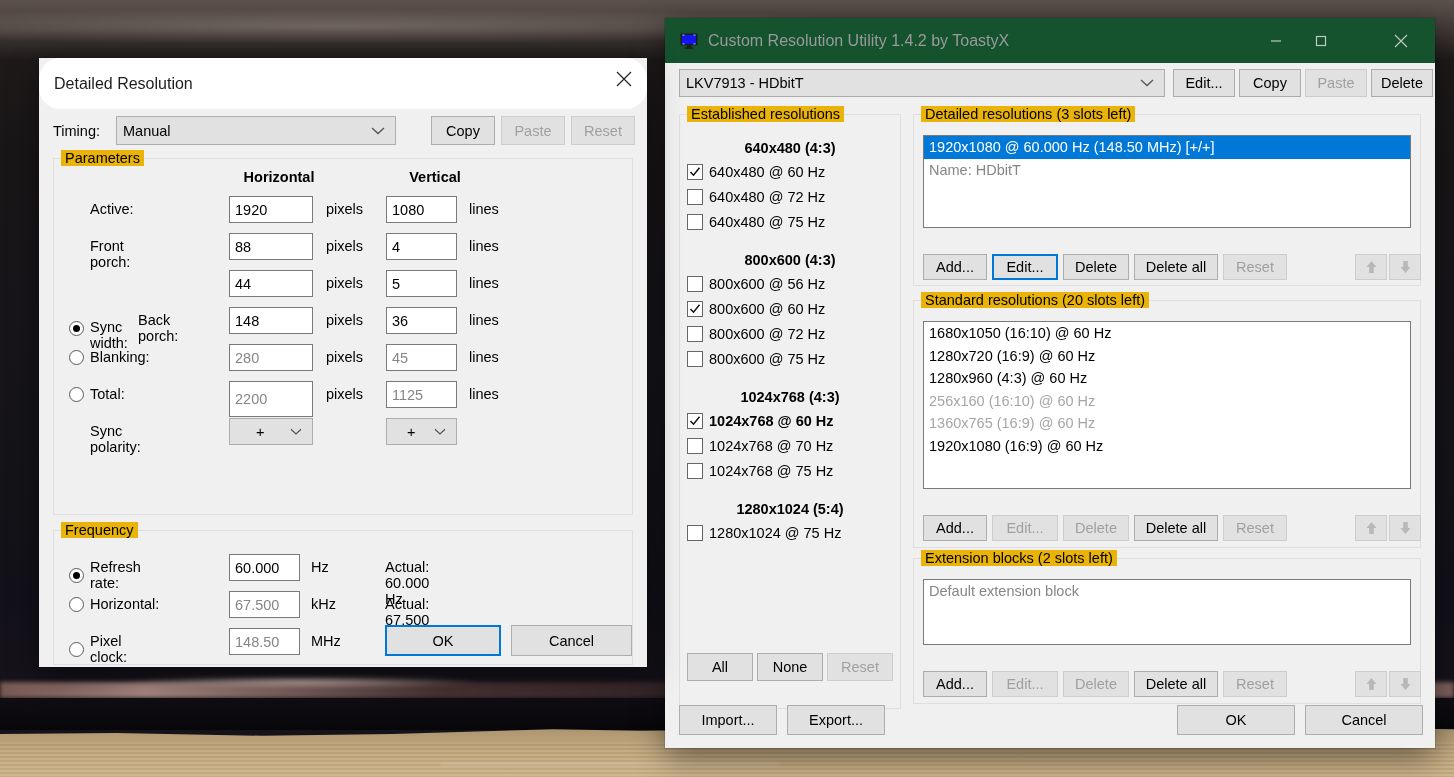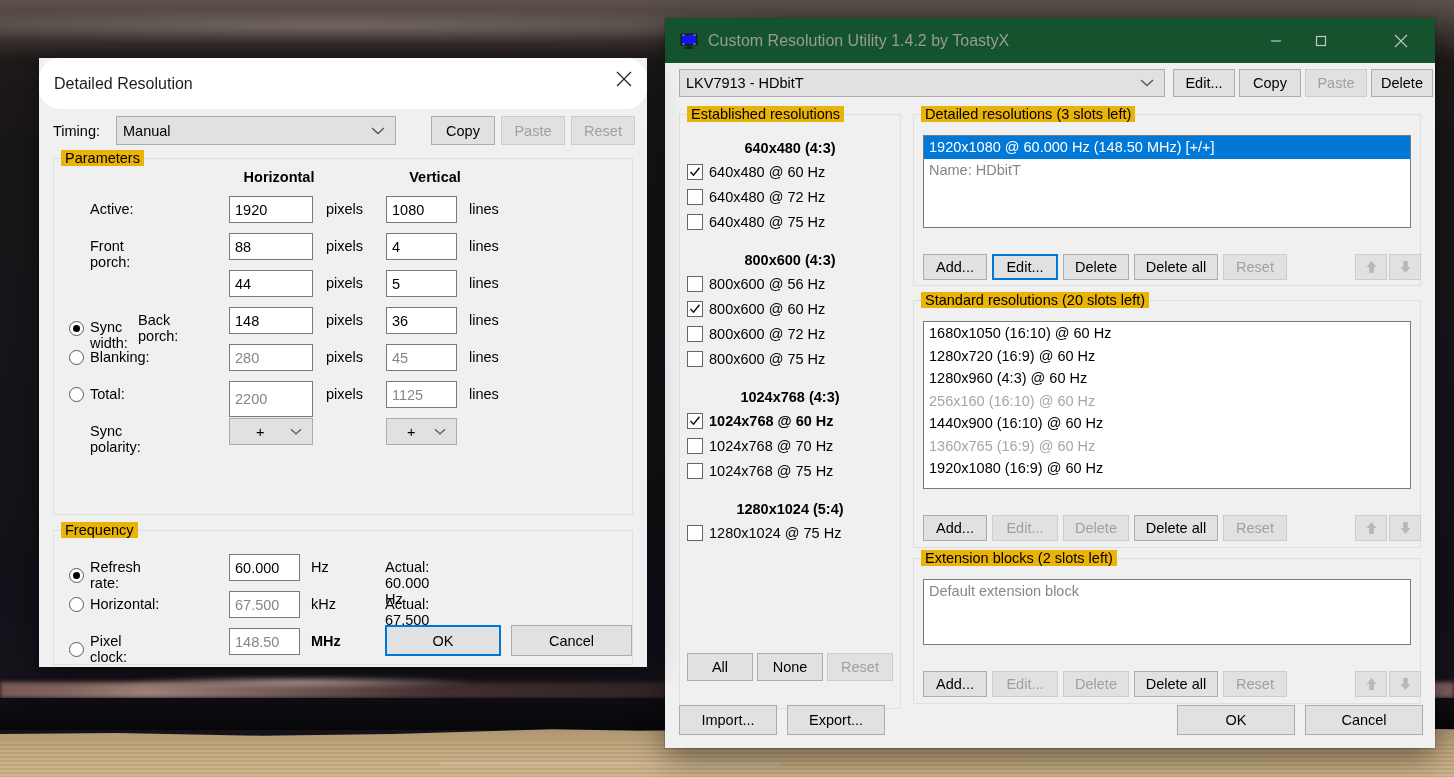--- a/index.html
+++ b/index.html
@@ -310,21 +310,20 @@
       </div>
     </div>
 
   <div class="grpbox" style="left:248px;top:282px;width:508px;height:248px;"></div>
   <div class="grplabel" style="left:256px;top:274px;">Standard resolutions (20 slots left)</div>
   <div class="listbox" id="standard-list" style="position:absolute;left:258px;top:303px;width:488px;height:168px;">
       <div class="listrow">1680x1050 (16:10) @ 60 Hz</div>
       <div class="listrow">1280x720 (16:9) @ 60 Hz</div>
       <div class="listrow">1280x960 (4:3) @ 60 Hz</div>
       <div class="listrow dim">256x160 (16:10) @ 60 Hz</div>
-      <div class="listrow">1440x900 (16:10) @ 60 Hz</div>
       <div class="listrow dim">1360x765 (16:9) @ 60 Hz</div>
       <div class="listrow">1920x1080 (16:9) @ 60 Hz</div>
     </div>
   <div id="standard-buttons" style="position:absolute;left:258px;top:497px;height:26px;display:flex;gap:5px;">
       <div class="btn" style="width: 64px; height: 26px;">Add...</div>
       <div class="btn disabled" style="width: 66px; height: 26px;">Edit...</div>
       <div class="btn disabled" style="width: 66px; height: 26px;">Delete</div>
       <div class="btn" style="width: 84px; height: 26px;">Delete all</div>
       <div class="btn disabled" style="width: 64px; height: 26px;">Reset</div>
     </div>
@@ -478,21 +477,21 @@
         <span>Horizontal:</span>
       </div>
       <div class="txtbox readonly" style="position: absolute; left: 190px; top: 533px; width: 71px; height: 27px;">67.500</div>
       <div style="position: absolute; left: 272px; top: 538px;">kHz</div>
       <div style="position: absolute; left: 346px; top: 538px;">Actual: 67.500 kHz</div>
       <div class="rdrow" style="position: absolute; left: 30px; top: 575px;">
         <span class="rbtn"></span>
         <span>Pixel clock:</span>
       </div>
       <div class="txtbox readonly" style="position: absolute; left: 190px; top: 570px; width: 71px; height: 27px;">148.50</div>
-      <div style="position: absolute; left: 272px; top: 575px; font-weight: bold;">MHz</div>
+      <div style="position: absolute; left: 272px; top: 575px;">MHz</div>
     </div>
 
   <div class="cbrow" style="position:absolute;left:346px;top:575px;">
     <span class="cbox"></span>
     <span class="cbl">Interlaced</span>
   </div>
 
 </div>
 
 <div class="btn focusring" id="dlg-ok" style="position:absolute;left:385px;top:625px;width:116px;height:31px;z-index:12;">OK</div>

